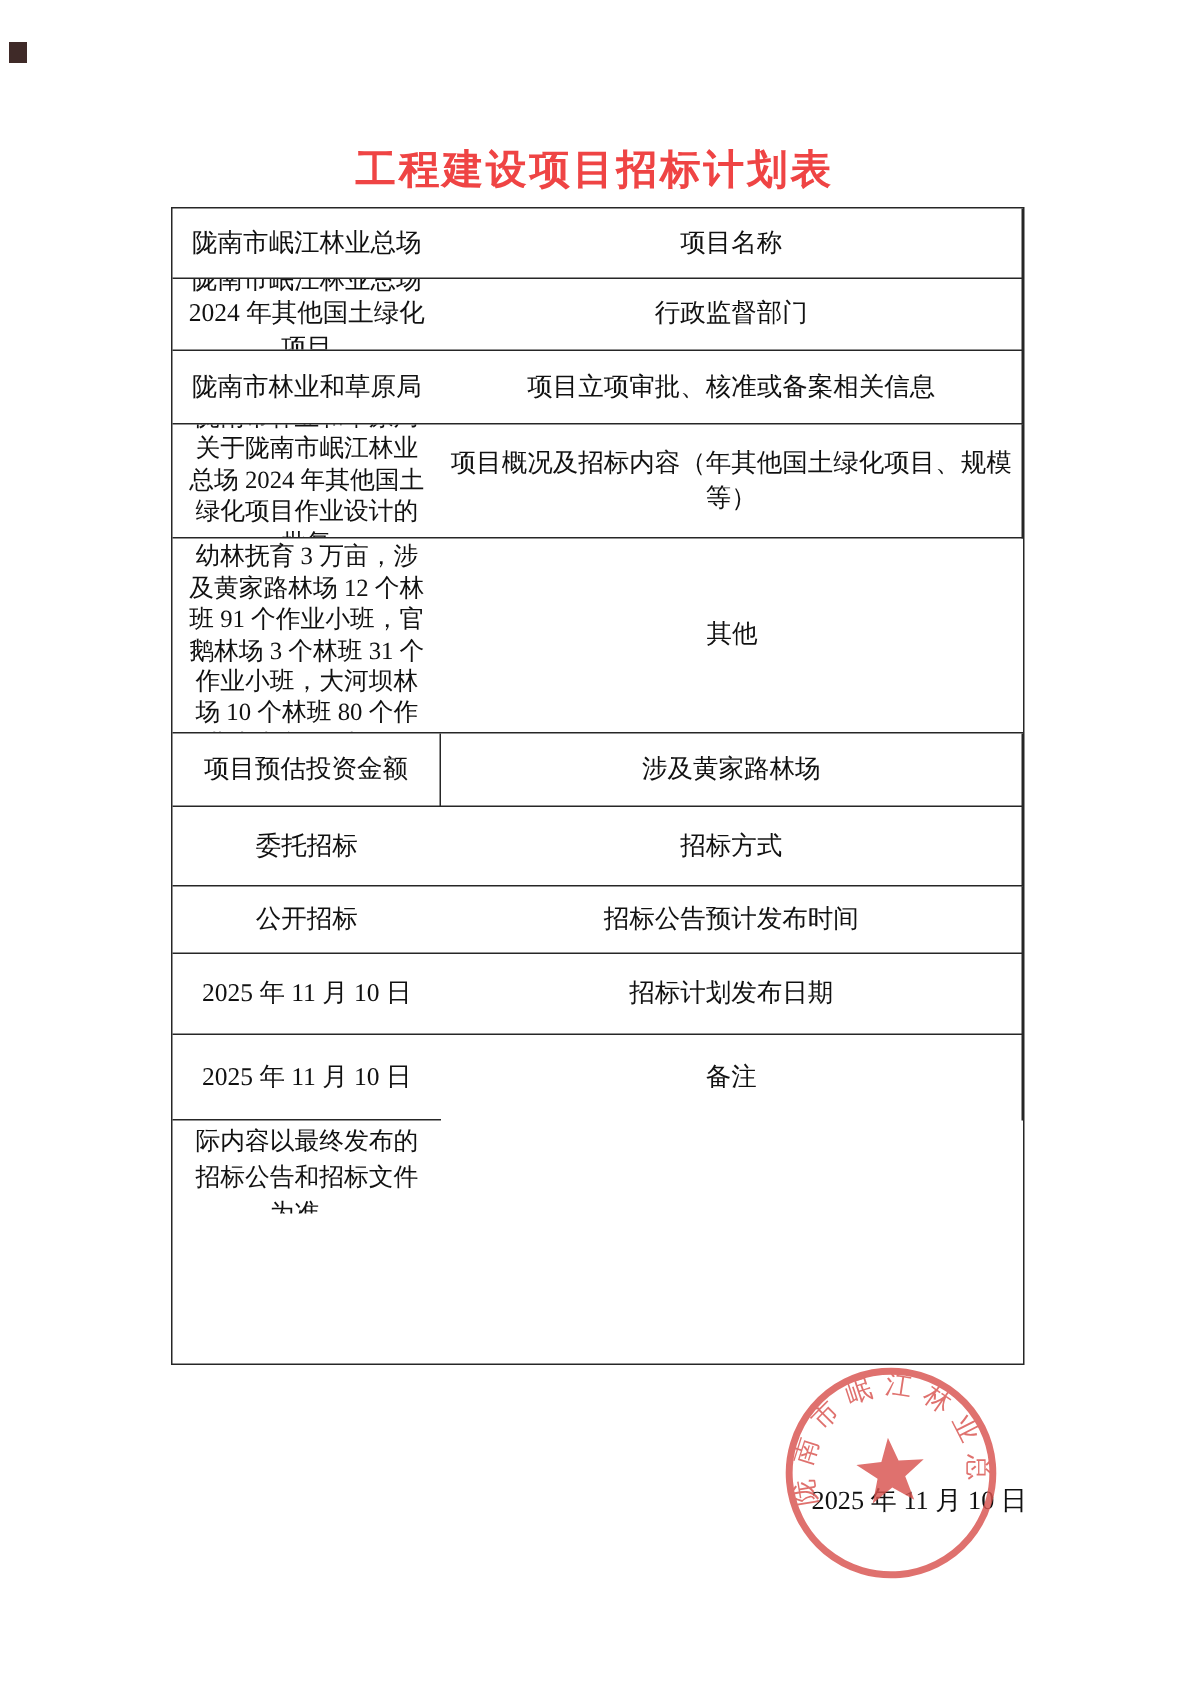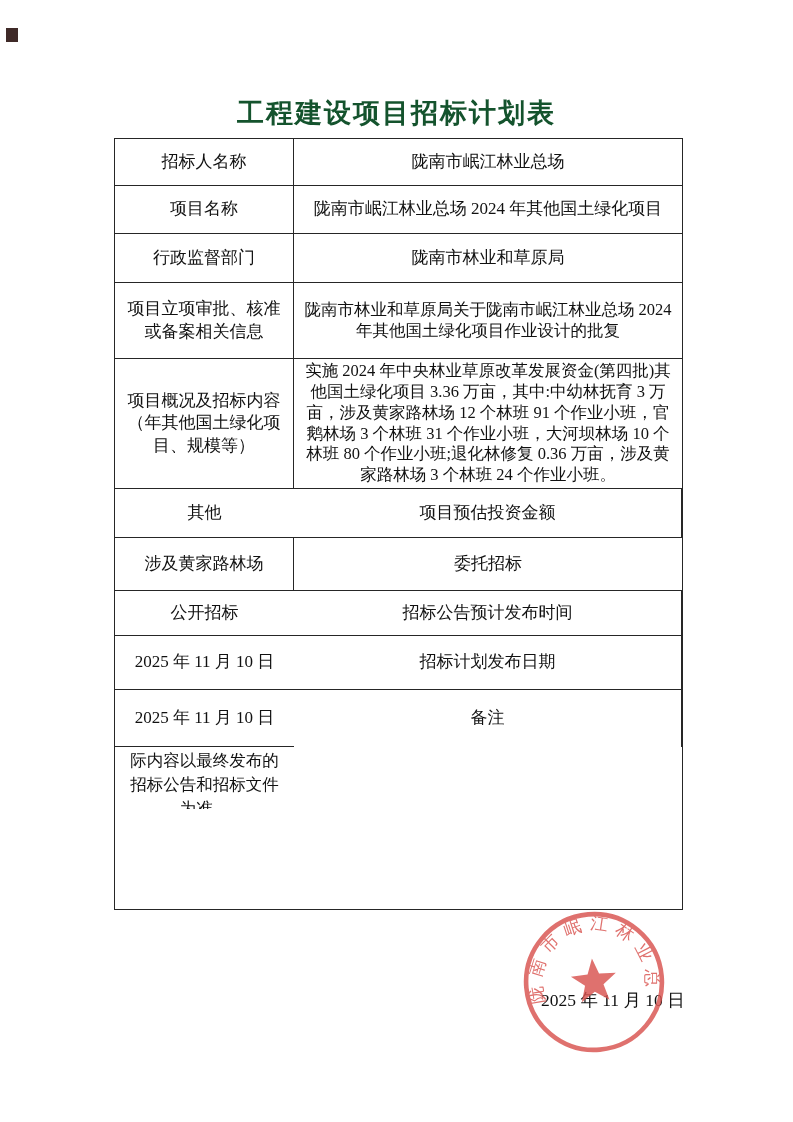--- a/index.html
+++ b/index.html
@@ -12,21 +12,21 @@
     overflow:hidden;
   }
   .corner-mark{
     position:absolute;left:6px;top:28px;width:12px;height:14px;
     background:#3f2a28;
   }
   .title{
     position:absolute;top:95px;left:0;width:793px;
     margin:0;text-align:center;
     font-family:"Liberation Sans","DejaVu Sans",sans-serif;
-    font-size:27px;font-weight:bold;letter-spacing:2px;color:#14532d;
+    font-size:27px;font-weight:bold;letter-spacing:2px;color:#ef4444;
   }
   .plan-table{
     position:absolute;left:114px;top:138px;
     display:grid;
     grid-template-columns:179px 388px;
     grid-template-rows:47px 48px 49px 76px 130px 49px 53px 45px 54px 57px 62px 100px;
     border:1.5px solid #262626;
   }
   .cell{
     box-sizing:border-box;
@@ -68,21 +68,20 @@
 </head>
 <body>
 
 <div class="page">
 
   <div class="corner-mark"></div>
 
   <h1 class="title">工程建设项目招标计划表</h1>
 
   <div class="plan-table">
-    <div class="cell label">招标人名称</div>
     <div class="cell value">陇南市岷江林业总场</div>
 
     <div class="cell label">项目名称</div>
     <div class="cell value">陇南市岷江林业总场 2024 年其他国土绿化项目</div>
 
     <div class="cell label">行政监督部门</div>
     <div class="cell value">陇南市林业和草原局</div>
 
     <div class="cell label">项目立项审批、核准或备案相关信息</div>
     <div class="cell value wide-text">陇南市林业和草原局关于陇南市岷江林业总场 2024 年其他国土绿化项目作业设计的批复</div>
@@ -90,20 +89,21 @@
     <div class="cell label">项目概况及招标内容（年其他国土绿化项目、规模等）</div>
     <div class="cell value wide-text">实施 2024 年中央林业草原改革发展资金(第四批)其他国土绿化项目 3.36 万亩，其中:中幼林抚育 3 万亩，涉及黄家路林场 12 个林班 91 个作业小班，官鹅林场 3 个林班 31 个作业小班，大河坝林场 10 个林班 80 个作业小班;退化林修复 0.36 万亩，涉及黄家路林场 3 个林班 24 个作业小班。</div>
 
     <div class="cell value">其他</div>
 
     <div class="cell label">项目预估投资金额</div>
 
     <div class="cell label">涉及黄家路林场</div>
     <div class="cell value">委托招标</div>
 
+    <div class="cell label">招标方式</div>
     <div class="cell value">公开招标</div>
 
     <div class="cell label">招标公告预计发布时间</div>
     <div class="cell value">2025 年 11 月 10 日</div>
 
     <div class="cell label">招标计划发布日期</div>
     <div class="cell value">2025 年 11 月 10 日</div>
 
     <div class="cell label last">备注</div>
     <div class="cell value remark last">

